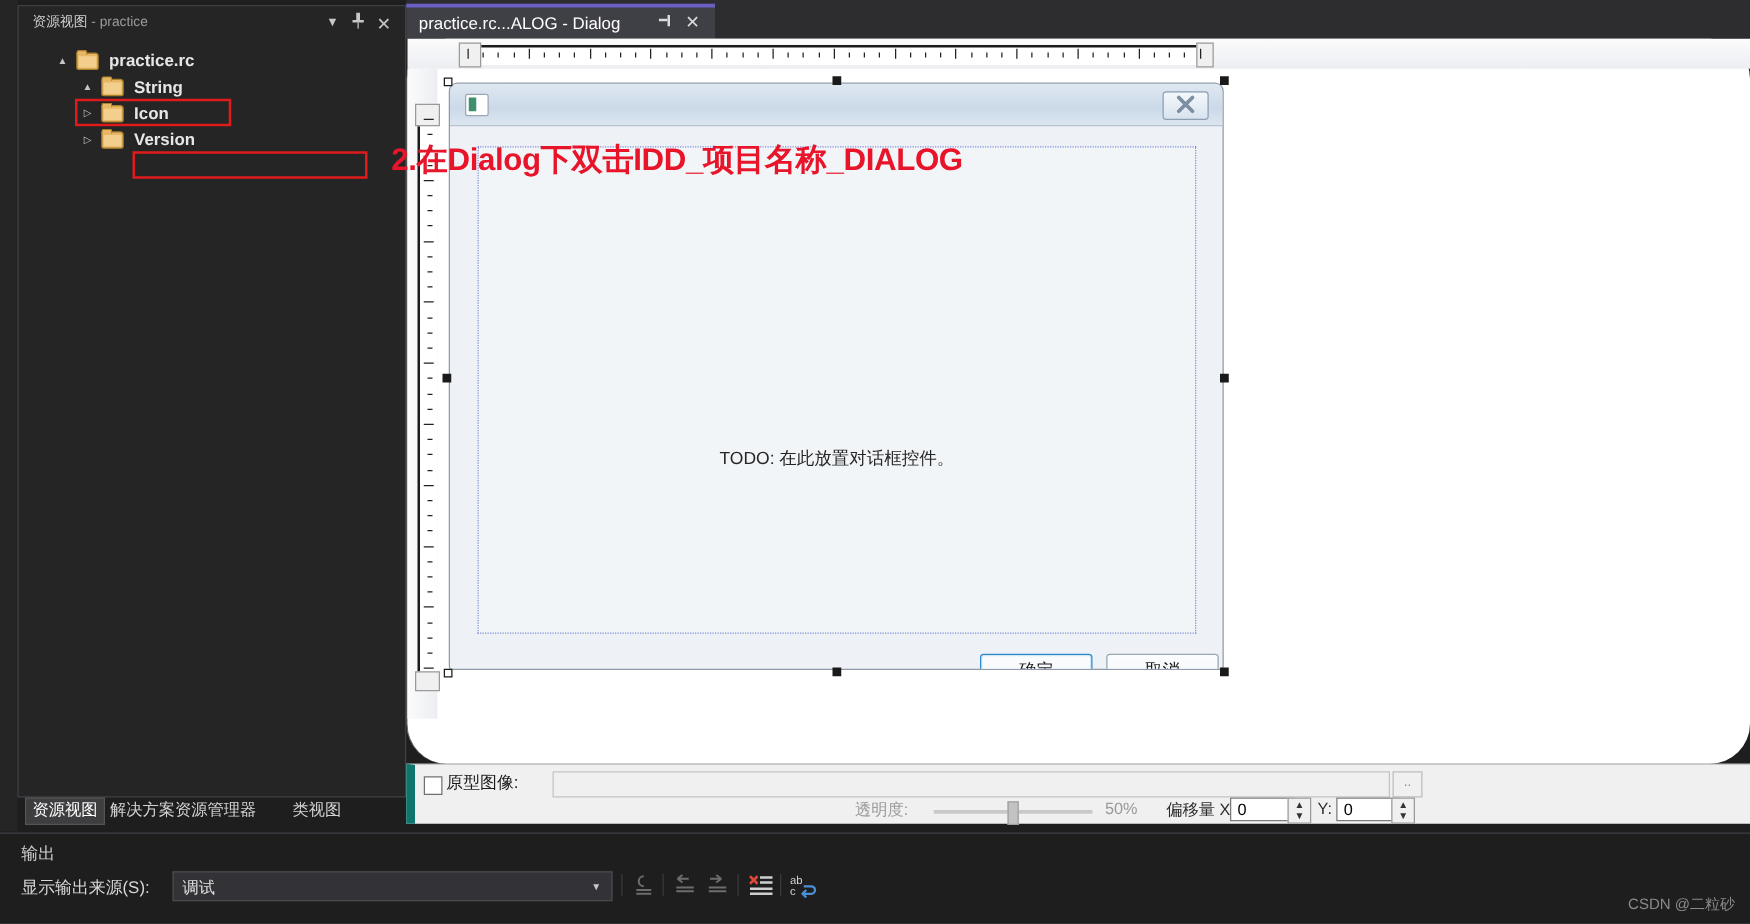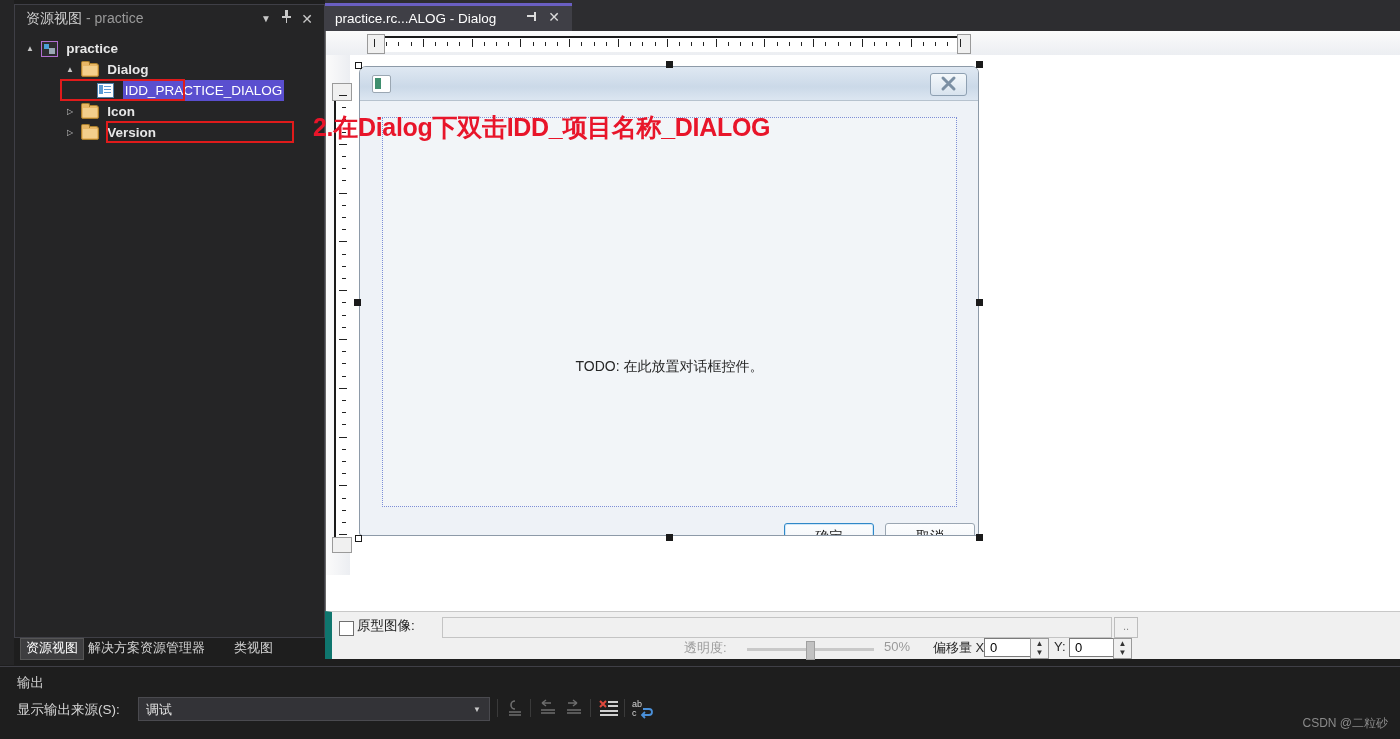--- a/index.html
+++ b/index.html
@@ -28,21 +28,21 @@
   
   #res-panel{
     left:14px;top:4px;width:311px;height:634px;
     background:#252526;border:1px solid #3f3f46;box-sizing:border-box;
   }
   #res-header{
     position:absolute;left:0;top:0;width:100%;height:26px;
   }
   #res-title{
     position:absolute;left:11px;top:5px;
-    font-size:14px;color:#cfcfcf;white-space:nowrap;
+    font-size:11px;color:#cfcfcf;white-space:nowrap;
   }
   #res-title .dim{color:#9a9a9a;}
   .hdr-btn{
     position:absolute;top:5px;width:18px;height:18px;
     color:#c8c8c8;font-size:13px;line-height:18px;text-align:center;
     cursor:default;
   }
   #btn-dropdown{right:49px;font-size:10px;}
   #btn-pin{right:29px;font-size:13px;}
   #btn-close{right:8px;font-size:14px;}
@@ -96,21 +96,21 @@
     position:absolute;left:0;top:3px;width:247px;height:28px;
     background:#3f3f46;border-top:3px solid #6a5fc2;box-sizing:border-box;
   }
   #doc-tab-label{position:absolute;left:10px;top:5px;font-size:13.5px;font-weight:normal;color:#ffffff;white-space:nowrap;}
   #doc-tab-pin{position:absolute;right:34px;top:5px;font-size:11px;color:#dcdcdc;}
   #doc-tab-close{position:absolute;right:12px;top:3px;font-size:14px;color:#dcdcdc;}
 
   
   #designer{
     left:325px;top:31px;width:1075px;height:580px;background:#ffffff;
-    border-left:1px solid #6a6a6a;box-sizing:border-box;
+    border-left:1px solid #6a6a6a;box-sizing:border-box;border-radius:32px;
   }
   
   #hruler{position:absolute;left:0;top:0;width:100%;height:24px;
           background:linear-gradient(#fbfbfb,#eceef2);}
   #hruler-track{position:absolute;left:45px;top:5px;width:592px;height:14px;
           background:#ffffff;border-top:2px solid #1a1a1a;}
   #hruler-lcap{position:absolute;left:41px;top:3px;width:16px;height:18px;
           background:#f0f0f0;border:1px solid #9a9a9a;}
   #hruler-rcap{position:absolute;left:631px;top:3px;width:12px;height:18px;
           background:#f0f0f0;border:1px solid #9a9a9a;}
@@ -242,38 +242,34 @@
           <rect x="4" y="0" width="3" height="7" fill="#c8c8c8"></rect>
           <rect x="1" y="6" width="9" height="2" fill="#c8c8c8"></rect>
           <rect x="5" y="8" width="1" height="5" fill="#c8c8c8"></rect>
         </svg>
     </div>
     <div class="hdr-btn" id="btn-close">✕</div>
   </div>
 
   <div id="tree">
 
-    <div class="node bold" style="padding-left:8px;">
+
+    <div class="node bold" style="padding-left:28px;">
       <span class="tw">▲</span>
-      <span class="ico ico-project"></span>
-      <span class="lbl">practice</span>
-    </div>
-
+      <span class="ico ico-folder"></span>
+      <span class="lbl">practice.rc</span>
+    </div>
 
     <div class="node bold" style="padding-left:48px;">
       <span class="tw">▲</span>
       <span class="ico ico-folder"></span>
-      <span class="lbl">Dialog</span>
-    </div>
-
-
-    <div class="node selected" style="padding-left:82px;">
-      <span class="ico ico-dialog"></span>
-      <span class="lbl">IDD_PRACTICE_DIALOG</span>
-    </div>
+      <span class="lbl">String</span>
+    </div>
+
+
 
     <div class="node bold" style="padding-left:48px;">
       <span class="tw">▷</span>
       <span class="ico ico-folder"></span>
       <span class="lbl">Icon</span>
     </div>
 
 
     <div class="node bold" style="padding-left:48px;">
       <span class="tw">▷</span>

